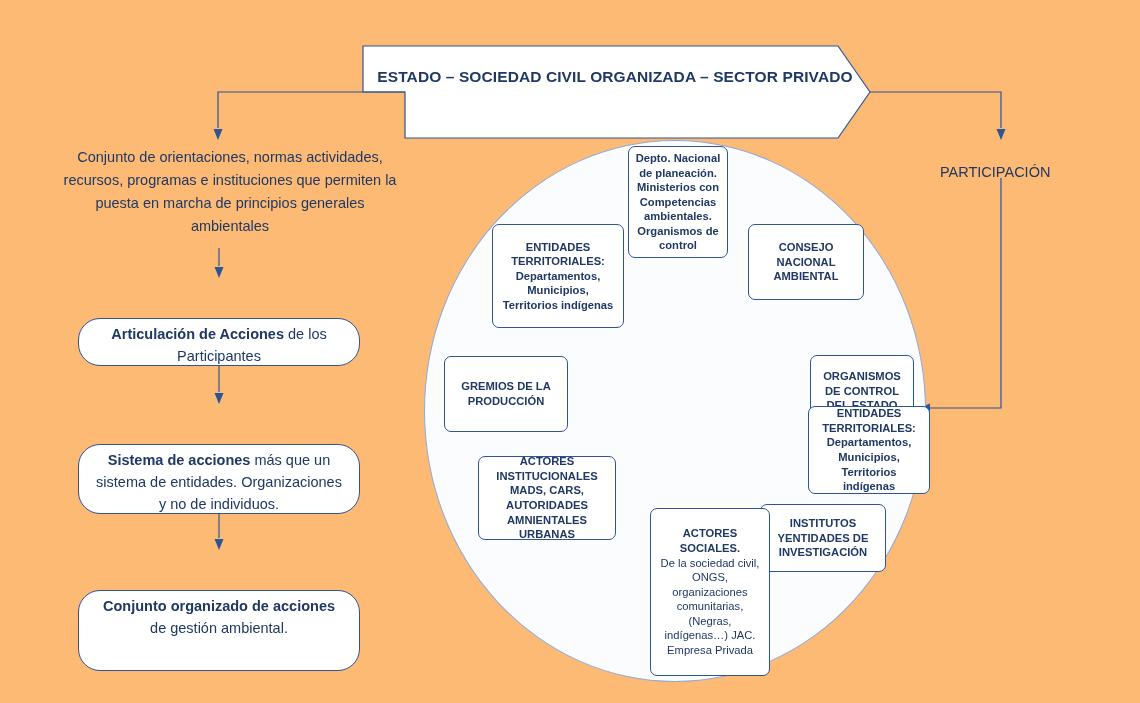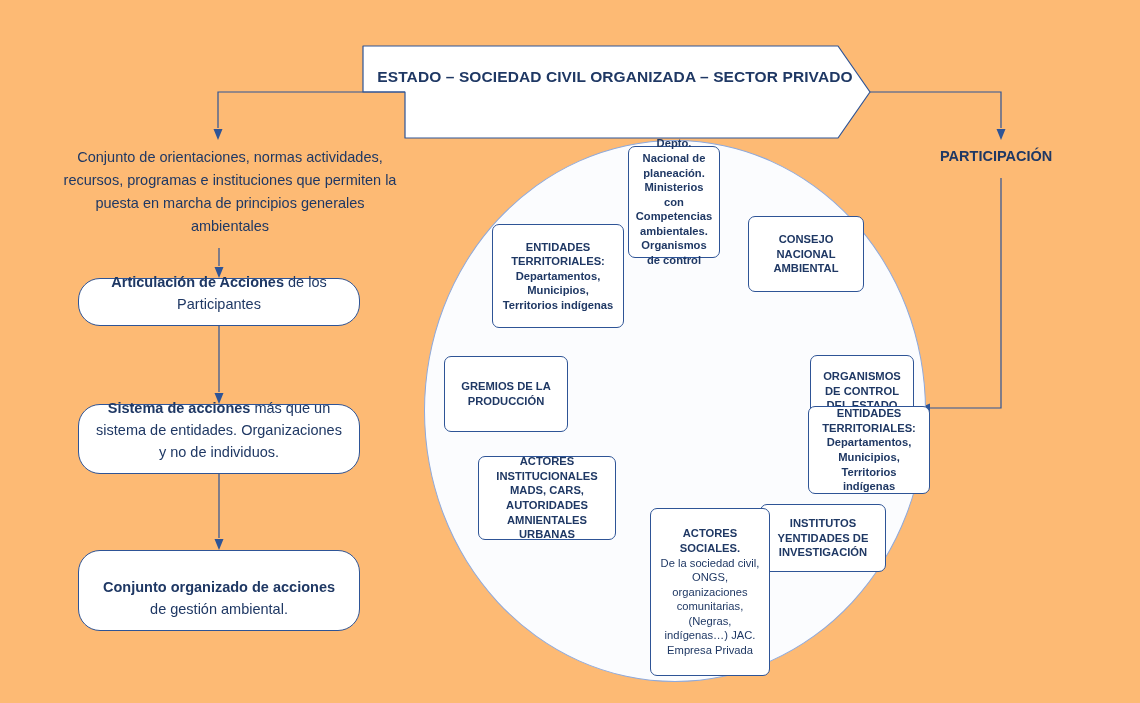--- a/index.html
+++ b/index.html
@@ -60,40 +60,41 @@
     line-height: 23px;
     color: #1F3864;
   }
 
   .rbox {
     box-sizing: border-box;
     border: 1px solid #2E5496;
     border-radius: 22px;
     background: #ffffff;
     display: flex;
-    align-items: flex-end;
+    align-items: flex-start;
     justify-content: center;
     text-align: center;
     color: #1F3864;
     font-size: 14.5px;
     line-height: 22px;
-    padding: 10px 14px;
+    padding: 4px 14px;
+    margin-top: 40px;
   }
   .rbox b { font-weight: bold; }
 
   .box-articulacion { left: 78px; top: 278px; width: 282px; height: 48px; }
   .box-sistema      { left: 78px; top: 404px; width: 282px; height: 70px; }
   .box-conjunto     { left: 78px; top: 550px; width: 282px; height: 81px; }
 
   
   .participacion {
     left: 940px;
-    top: 148px;
+    top: 164px;
     font-size: 14.5px;
-    font-weight: bold;
+    font-weight: normal;
     color: #1F3864;
     white-space: nowrap;
   }
 
   
   .circle {
     left: 424px;
     top: 140px;
     width: 500px;
     height: 540px;
@@ -114,23 +115,23 @@
     text-align: center;
     font-size: 11.2px;
     line-height: 14.6px;
     font-weight: bold;
     color: #1F3864;
     padding: 4px 6px;
   }
   .node .inner { width: 100%; }
   .node .thin { font-weight: normal; }
 
-  .n-dnp        { left: 628px; top: 146px;  width: 92px; height: 112px; }
+  .n-dnp        { left: 628px; top: 146px;  width: 100px; height: 112px; }
   .n-ent-terr-1 { left: 492px; top: 224px;  width: 132px; height: 104px; }
-  .n-consejo    { left: 748px; top: 216px;  width: 116px; height: 76px;  }
+  .n-consejo    { left: 748px; top: 224px;  width: 116px; height: 76px;  }
   .n-organismos { left: 810px; top: 320px;  width: 104px; height: 72px; margin-top: 35px;  }
   .n-gremios    { left: 444px; top: 356px;  width: 124px; height: 76px;  }
   .n-ent-terr-2 { left: 808px; top: 406px;  width: 122px; height: 88px;  }
   .n-actores-in { left: 478px; top: 456px;  width: 138px; height: 84px;  }
   .n-institutos { left: 760px; top: 504px;  width: 126px; height: 68px;  }
   .n-actores-so { left: 650px; top: 508px;  width: 120px; height: 168px; }
 </style>
 </head>
 <body>
 

